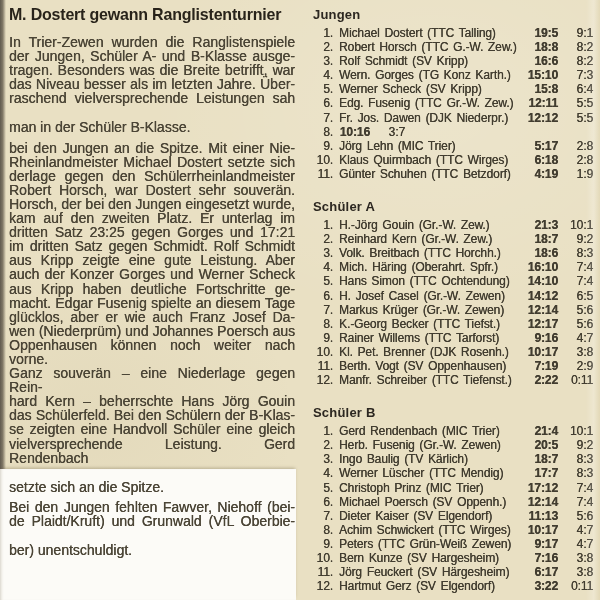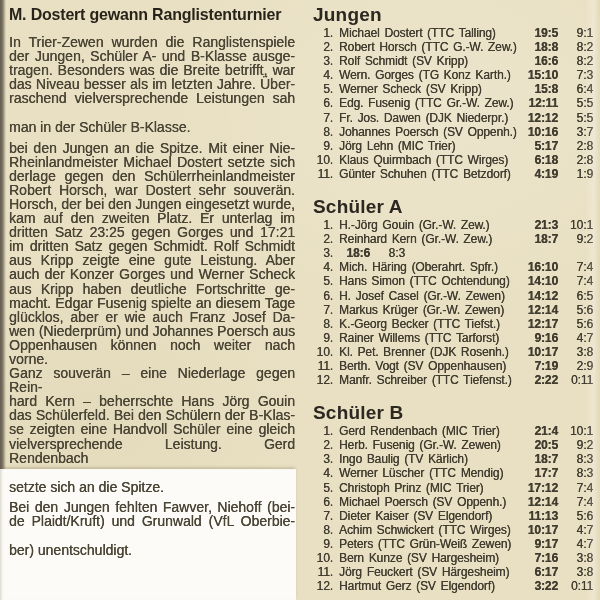--- a/index.html
+++ b/index.html
@@ -57,21 +57,21 @@
 
   
   .rankings {
     position: absolute; left: 312px; top: 7px; width: 281px;
     color: #423d30;
   }
   .section { margin: 0; }
   .section + .section { margin-top: 18px; }
   .section-title {
     margin: 0 0 4px 1px;
-    font-size: 19px; line-height: 15px; font-weight: 700;
+    font-size: 13px; line-height: 15px; font-weight: 700;
     color: #2c2720; letter-spacing: 0.2px;
   }
   .row {
     display: flex; align-items: baseline;
     height: 14.1px; line-height: 14.1px;
     font-size: 12px; letter-spacing: -0.1px;
     text-shadow: 0.25px 0 0 currentColor;
   }
   .cell-rank  { width: 21px; text-align: right; flex: none; }
   .cell-entry {
@@ -171,21 +171,20 @@
           <span class="cell-points">5:5</span>
         </div>
         <div class="row">
           <span class="cell-rank">7.</span>
           <span class="cell-entry"><span>Fr. Jos. Dawen</span> <span>(DJK Niederpr.)</span></span>
           <span class="cell-games">12:12</span>
           <span class="cell-points">5:5</span>
         </div>
         <div class="row">
           <span class="cell-rank">8.</span>
-          <span class="cell-entry"><span>Johannes Poersch</span> <span>(SV Oppenh.)</span></span>
           <span class="cell-games">10:16</span>
           <span class="cell-points">3:7</span>
         </div>
         <div class="row">
           <span class="cell-rank">9.</span>
           <span class="cell-entry"><span>Jörg Lehn</span> <span>(MIC Trier)</span></span>
           <span class="cell-games">5:17</span>
           <span class="cell-points">2:8</span>
         </div>
         <div class="row">
@@ -210,20 +209,21 @@
           <span class="cell-points">10:1</span>
         </div>
         <div class="row">
           <span class="cell-rank">2.</span>
           <span class="cell-entry"><span>Reinhard Kern</span> <span>(Gr.-W. Zew.)</span></span>
           <span class="cell-games">18:7</span>
           <span class="cell-points">9:2</span>
         </div>
         <div class="row">
           <span class="cell-rank">3.</span>
+          <span class="cell-entry"><span>Volk. Breitbach</span> <span>(TTC Horchh.)</span></span>
           <span class="cell-games">18:6</span>
           <span class="cell-points">8:3</span>
         </div>
         <div class="row">
           <span class="cell-rank">4.</span>
           <span class="cell-entry"><span>Mich. Häring</span> <span>(Oberahrt. Spfr.)</span></span>
           <span class="cell-games">16:10</span>
           <span class="cell-points">7:4</span>
         </div>
         <div class="row">

